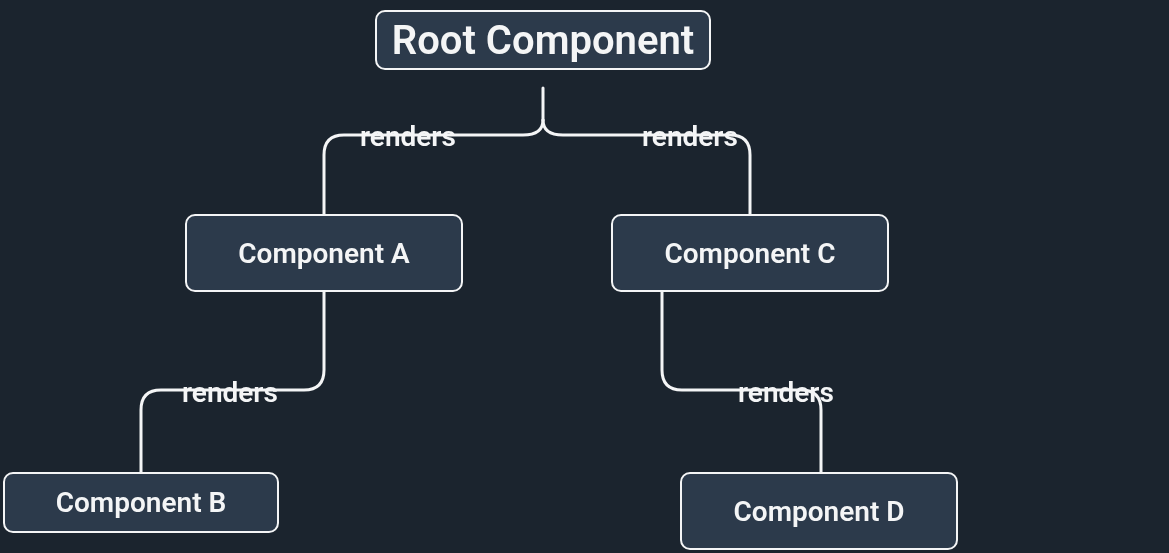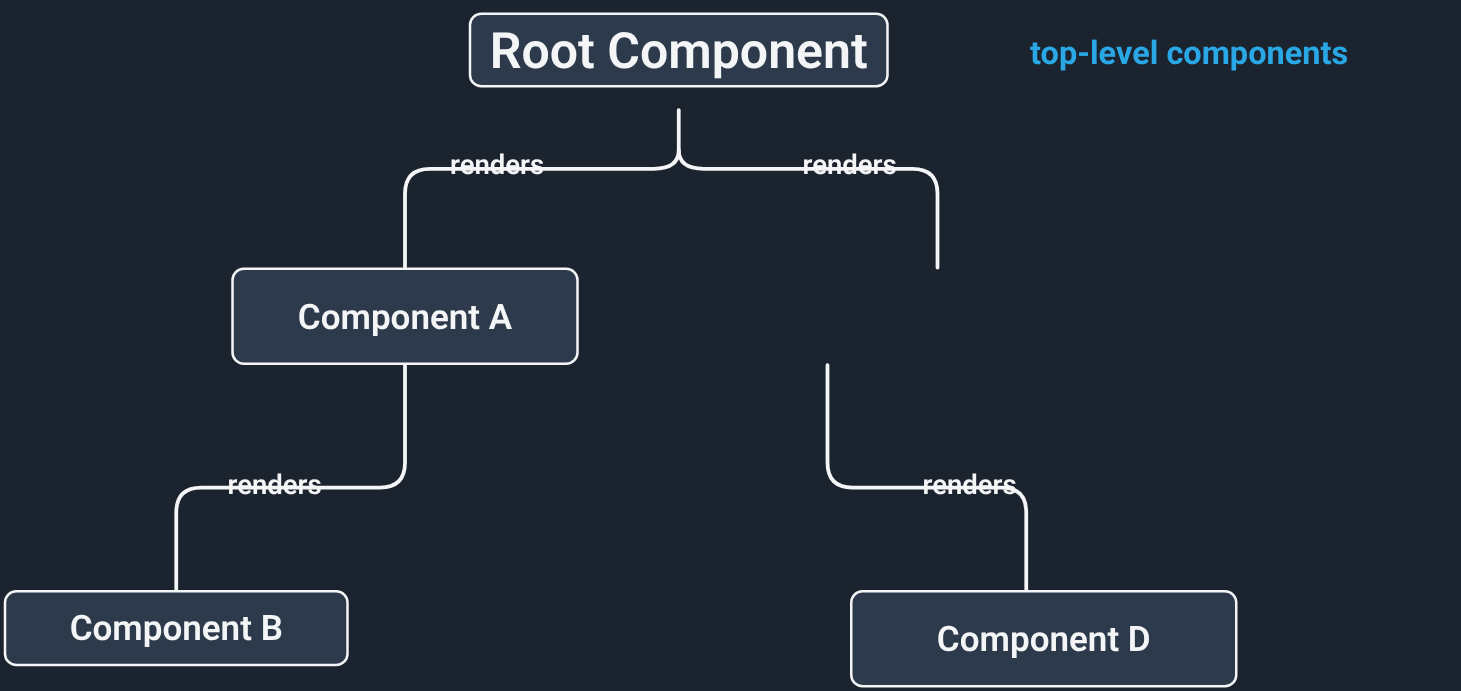--- a/index.html
+++ b/index.html
@@ -3,25 +3,25 @@
 <meta charset="utf-8">
 <style>
   html,body{margin:0;padding:0;width:1169px;height:553px;background:#1b242e;font-family:-apple-system,BlinkMacSystemFont,"Segoe UI",Roboto,Helvetica,Arial,sans-serif;overflow:hidden;}
   .canvas{position:relative;width:1169px;height:553px;}
   .node{position:absolute;box-sizing:border-box;background:#2c3a4b;border:2px solid #f4f5f6;border-radius:10px;color:#f4f5f6;font-weight:600;display:flex;align-items:center;justify-content:center;}
   .node span{white-space:nowrap;}
   .root{left:375px;top:10px;width:336px;height:60px;font-size:40px;}
   .compA{left:185px;top:214px;width:278px;height:78px;font-size:28px;}
   .compC{left:611px;top:214px;width:278px;height:78px;font-size:28px;}
   .compB{left:3px;top:472px;width:276px;height:61px;font-size:28px;}
-  .compD{left:680px;top:472px;width:310px;height:78px;font-size:28px;}
+  .compD{left:680px;top:472px;width:278px;height:78px;font-size:28px;}
   .annot{position:absolute;color:#2aa8e6;font-weight:700;font-size:26px;}
   .annot-top{left:824px;top:28px;}
   .annot-leaf{left:365px;top:492px;}
-  .edge-label{position:absolute;color:#f4f5f6;font-weight:600;font-size:22px;}
+  .edge-label{position:absolute;color:#f4f5f6;font-weight:600;font-size:28px;}
   svg.edges{position:absolute;left:0;top:0;width:1169px;height:553px;pointer-events:none;}
 </style>
 </head>
 <body>
 
 <div class="canvas">
 
   <svg class="edges" viewBox="0 0 1169 553">
     <g stroke="#f4f5f6" stroke-width="3" fill="none" stroke-linecap="round">
 
@@ -36,27 +36,29 @@
       <path d="M662 292 L662 370 Q662 390 682 390 L801 390 Q821 390 821 410 L821 472"></path>
     </g>
   </svg>
 
   <div class="node root">
     <span>Root Component</span>
   </div>
   <div class="node compA">
     <span>Component A</span>
   </div>
+  <div class="node compC">
+    <span>Component C</span>
+  </div>
   <div class="node compB">
     <span>Component B</span>
   </div>
   <div class="node compD">
     <span>Component D</span>
   </div>
 
   <div class="edge-label" style="left:360px;top:120px;">renders</div>
   <div class="edge-label" style="left:642px;top:120px;">renders</div>
   <div class="edge-label" style="left:182px;top:376px;">renders</div>
   <div class="edge-label" style="left:738px;top:376px;">renders</div>
 
-  <div class="annot annot-top">top-level components</div>
 
 </div>
 
 </body></html>

